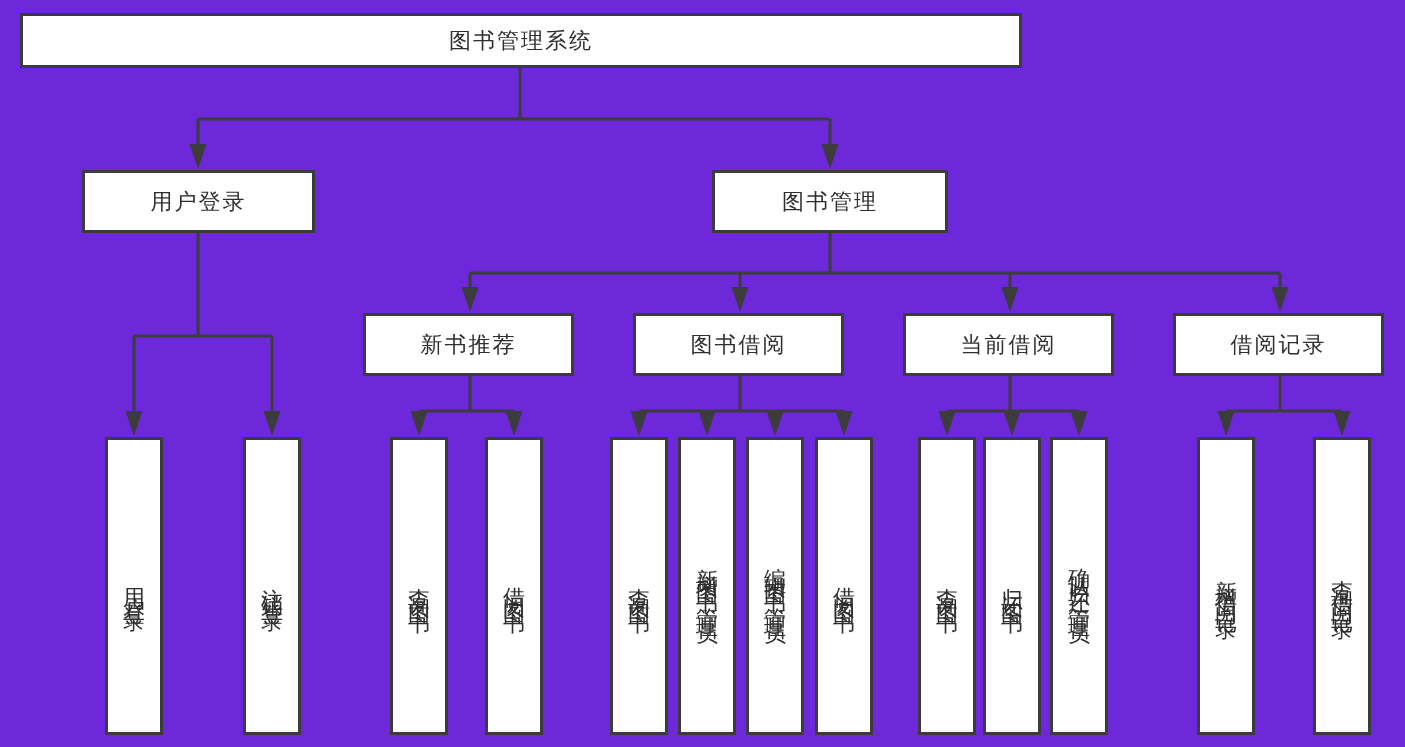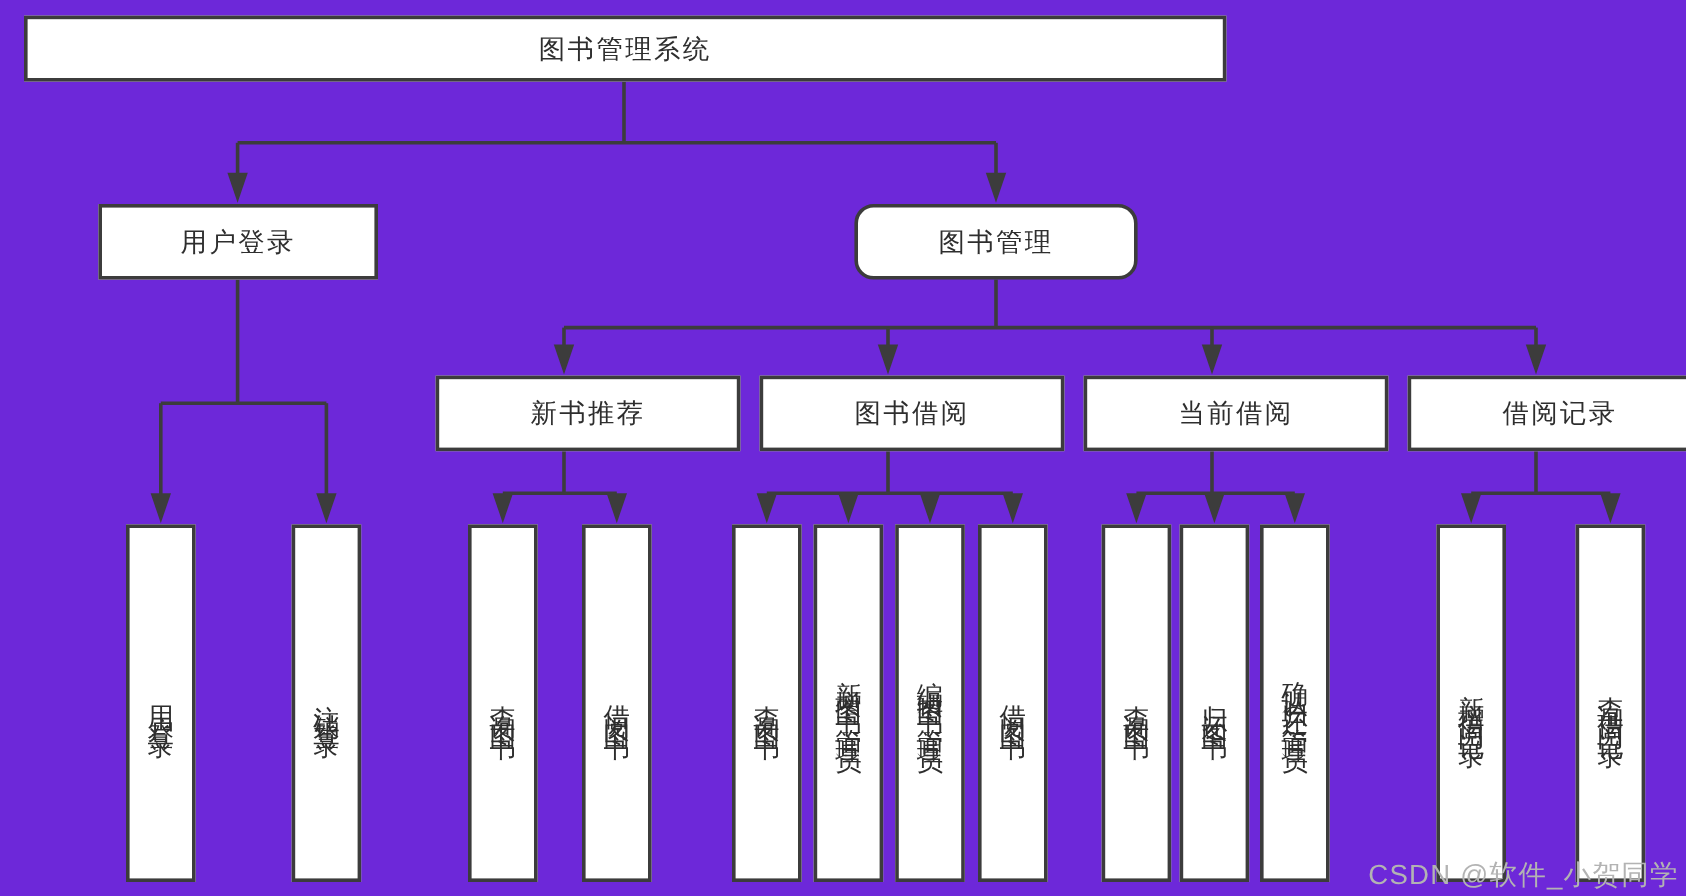--- a/index.html
+++ b/index.html
@@ -27,22 +27,22 @@
   }
   .box.v {
     writing-mode: vertical-rl;
     text-orientation: mixed;
     letter-spacing: 8px;
     line-height: 1;
     white-space: normal;
   }
   .lvl1 { left: 20px;   top: 13px;  width: 1002px; height: 55px; }
   .b-user-login { left: 82px;  top: 170px; width: 233px; height: 63px; }
-  .b-book-mgmt  { left: 712px; top: 170px; width: 236px; height: 63px; border-radius: 16px; }
-  .lvl3 { top: 313px; width: 254px; height: 63px; }
+  .b-book-mgmt  { left: 712px; top: 170px; width: 236px; height: 63px; }
+  .lvl3 { top: 313px; width: 211px; height: 63px; }
   .b-new-book   { left: 363px; }
   .b-borrowing  { left: 633px; text-align: right; }
   .b-current    { left: 903px; text-align: right; }
   .b-records    { left: 1173px; }
   .leaf { top: 437px; width: 58px; height: 298px; }
   .x-ul-login   { left: 105px; }
   .x-ul-logout  { left: 243px; }
   .x-nb-query   { left: 390px; }
   .x-nb-borrow  { left: 485px; }
   .x-bb-query   { left: 610px; }
@@ -194,15 +194,14 @@
   <div class="box v leaf x-cb-confirm">
     <span>确认归还（管理员）</span>
   </div>
   <div class="box v leaf x-br-add">
     <span>新增借阅记录</span>
   </div>
   <div class="box v leaf x-br-query">
     <span>查询借阅记录</span>
   </div>
 
-  <div class="watermark">CSDN @软件_小贺同学</div>
 
 </div>
 
 </body></html>

